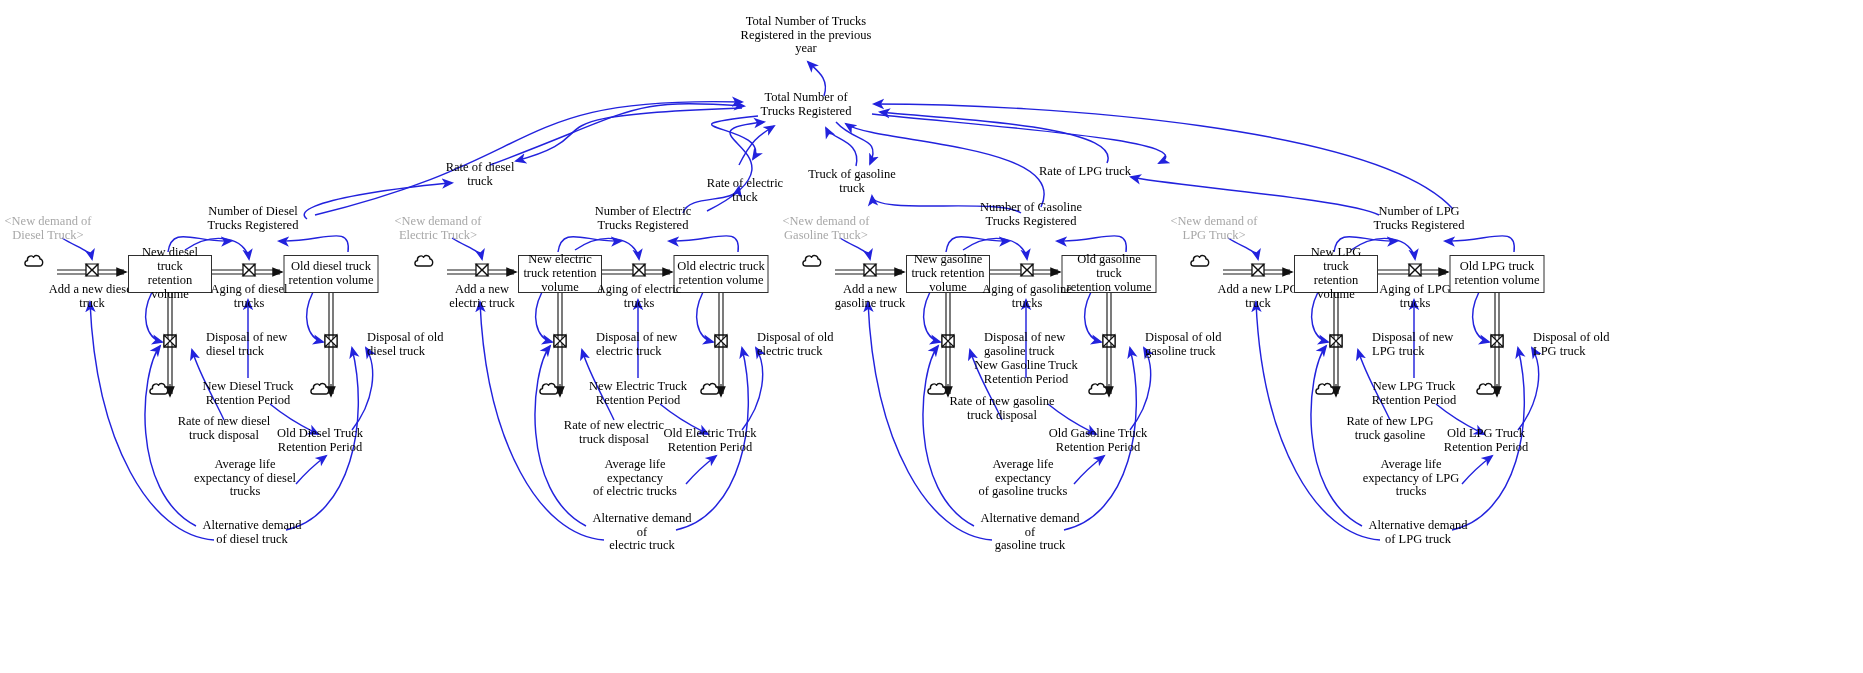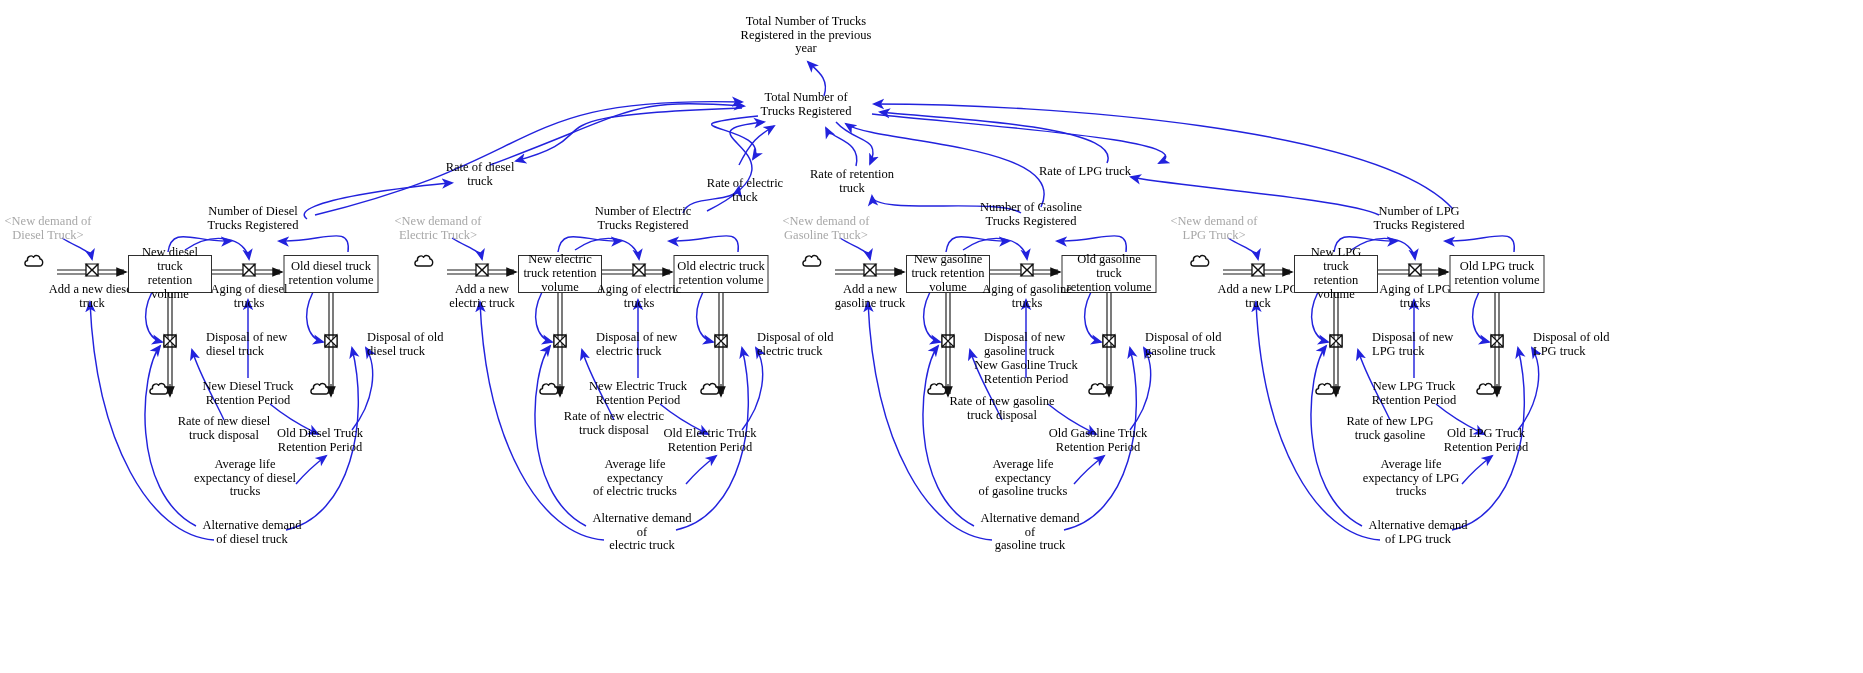--- a/index.html
+++ b/index.html
@@ -154,21 +154,21 @@
   <div class="node" style="left:806px;top:35px;width:180px;">Total Number of Trucks
 Registered in the previous
 year</div>
   <div class="node" style="left:806px;top:104px;width:150px;">Total Number of
 Trucks Registered</div>
 
   <div class="node" style="left:480px;top:174px;width:110px;">Rate of diesel
 truck</div>
   <div class="node" style="left:745px;top:190px;width:110px;">Rate of electric
 truck</div>
-  <div class="node" style="left:852px;top:181px;width:110px;">Rate of retention
+  <div class="node" style="left:852px;top:181px;width:110px;">Truck of gasoline
 truck</div>
   <div class="node" style="left:1085px;top:172px;width:130px;">Rate of LPG truck</div>
 
   <div id="sections">
       <div class="node" style="left: 253px; top: 218px; width: 110px;">Number of Diesel
 Trucks Registered</div>
       <div class="node ghost" style="left: 48px; top: 228px; width: 110px;">&lt;New demand of
 Diesel Truck&gt;</div>
       <div class="cloud" style="left: 34px; top: 263px;"><svg width="22" height="18" viewBox="0 0 22 18">
           <path d="M5,14 C1,14 1,9 4.5,8.6 C3.6,4.4 8.5,2.5 10.6,5.2 C12,2.4 17,3.2 17,7 C20.5,7 20.8,13.8 16.5,14 Z" fill="#fff" stroke="#111" stroke-width="1.4" stroke-linejoin="round"></path>
@@ -265,21 +265,21 @@
       <div class="cloud" style="left: 549px; top: 391px;"><svg width="22" height="18" viewBox="0 0 22 18">
           <path d="M5,14 C1,14 1,9 4.5,8.6 C3.6,4.4 8.5,2.5 10.6,5.2 C12,2.4 17,3.2 17,7 C20.5,7 20.8,13.8 16.5,14 Z" fill="#fff" stroke="#111" stroke-width="1.4" stroke-linejoin="round"></path>
         </svg></div>
       <div class="cloud" style="left: 710px; top: 391px;"><svg width="22" height="18" viewBox="0 0 22 18">
           <path d="M5,14 C1,14 1,9 4.5,8.6 C3.6,4.4 8.5,2.5 10.6,5.2 C12,2.4 17,3.2 17,7 C20.5,7 20.8,13.8 16.5,14 Z" fill="#fff" stroke="#111" stroke-width="1.4" stroke-linejoin="round"></path>
         </svg></div>
       <div class="node" style="left: 638px; top: 393px; width: 104px;">New Electric Truck
 Retention Period</div>
       <div class="node" style="left: 710px; top: 440px; width: 100px;">Old Electric Truck
 Retention Period</div>
-      <div class="node" style="left: 614px; top: 423px; width: 106px;">Rate of new electric
+      <div class="node" style="left: 614px; top: 432px; width: 106px;">Rate of new electric
 truck disposal</div>
       <div class="node" style="left: 635px; top: 478px; width: 108px;">Average life expectancy
 of electric trucks</div>
       <div class="node" style="left: 642px; top: 532px; width: 110px;">Alternative demand of
 electric truck</div>
       <div class="node" style="left: 1031px; top: 214px; width: 110px;">Number of Gasoline
 Trucks Registered</div>
       <div class="node ghost" style="left: 826px; top: 228px; width: 110px;">&lt;New demand of
 Gasoline Truck&gt;</div>
       <div class="cloud" style="left: 812px; top: 263px;"><svg width="22" height="18" viewBox="0 0 22 18">

